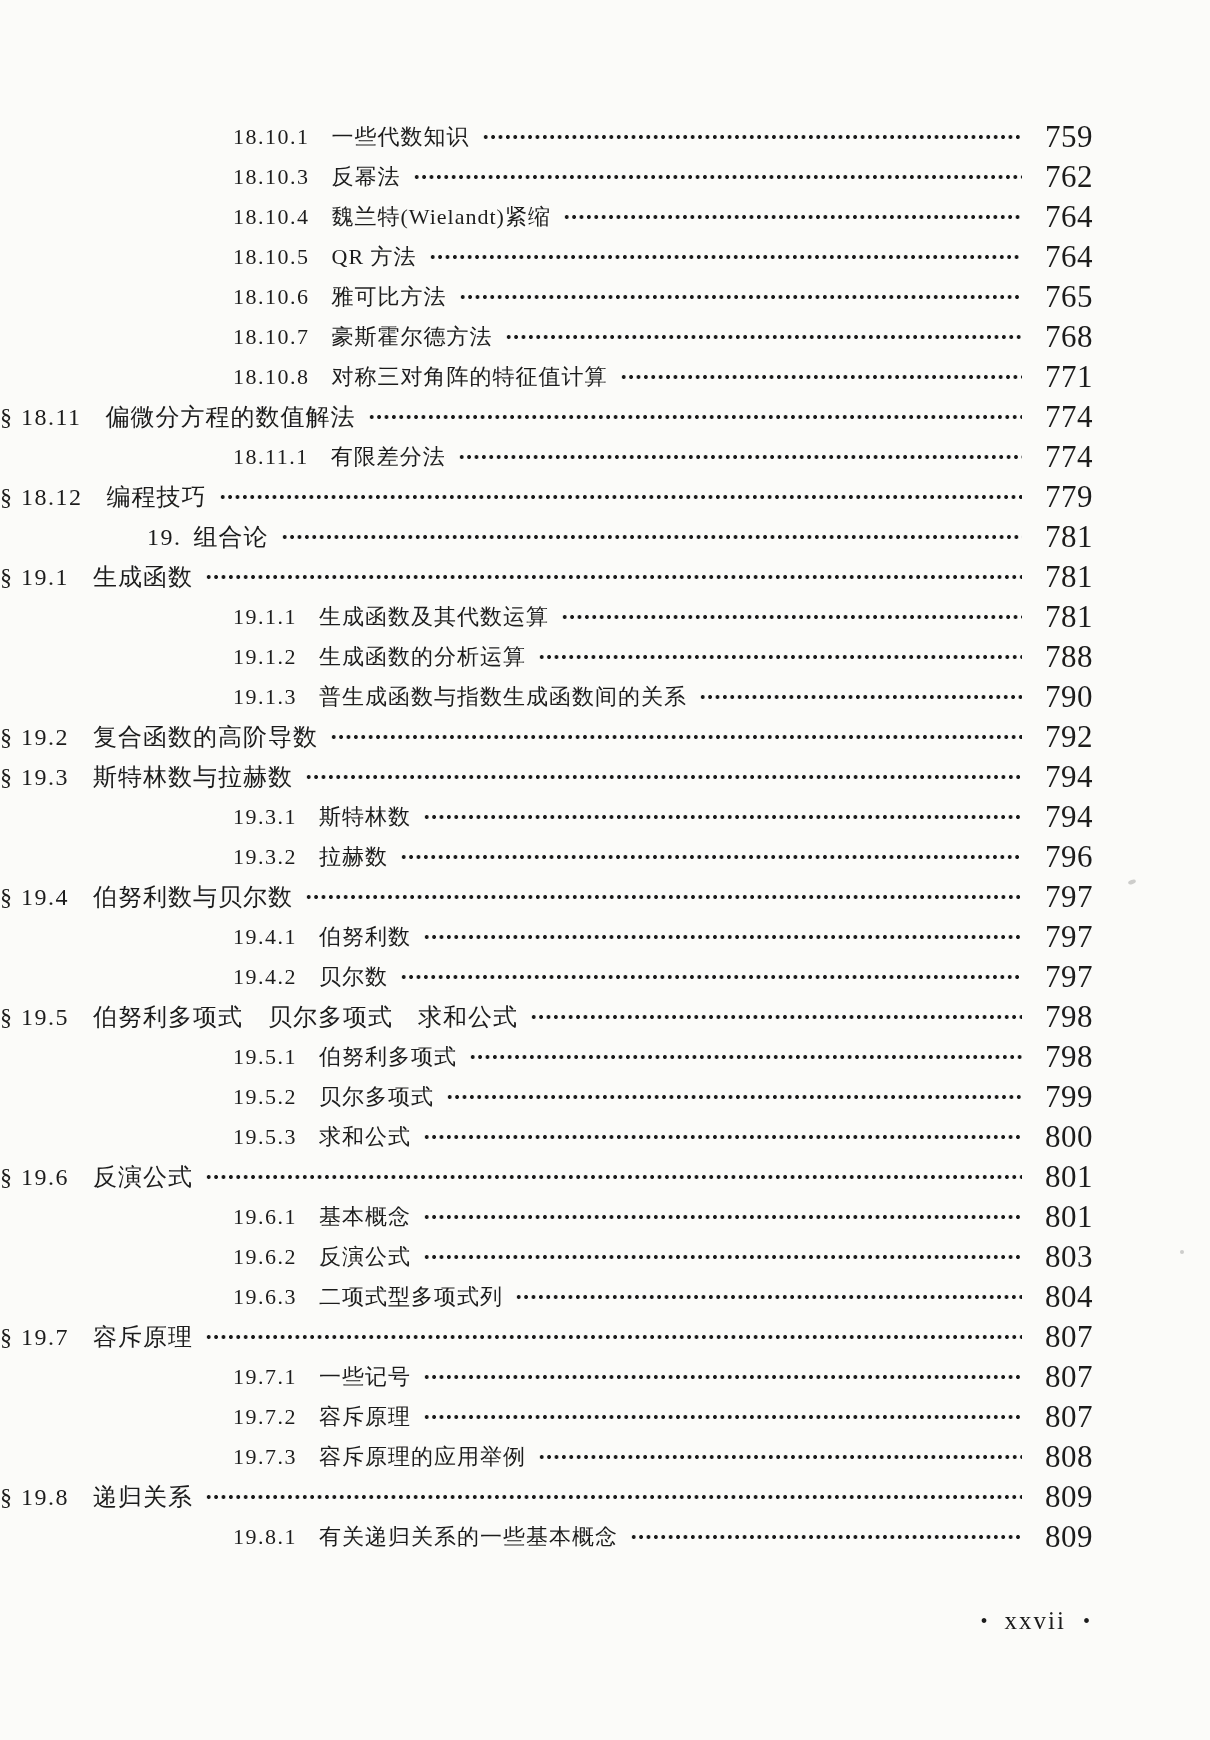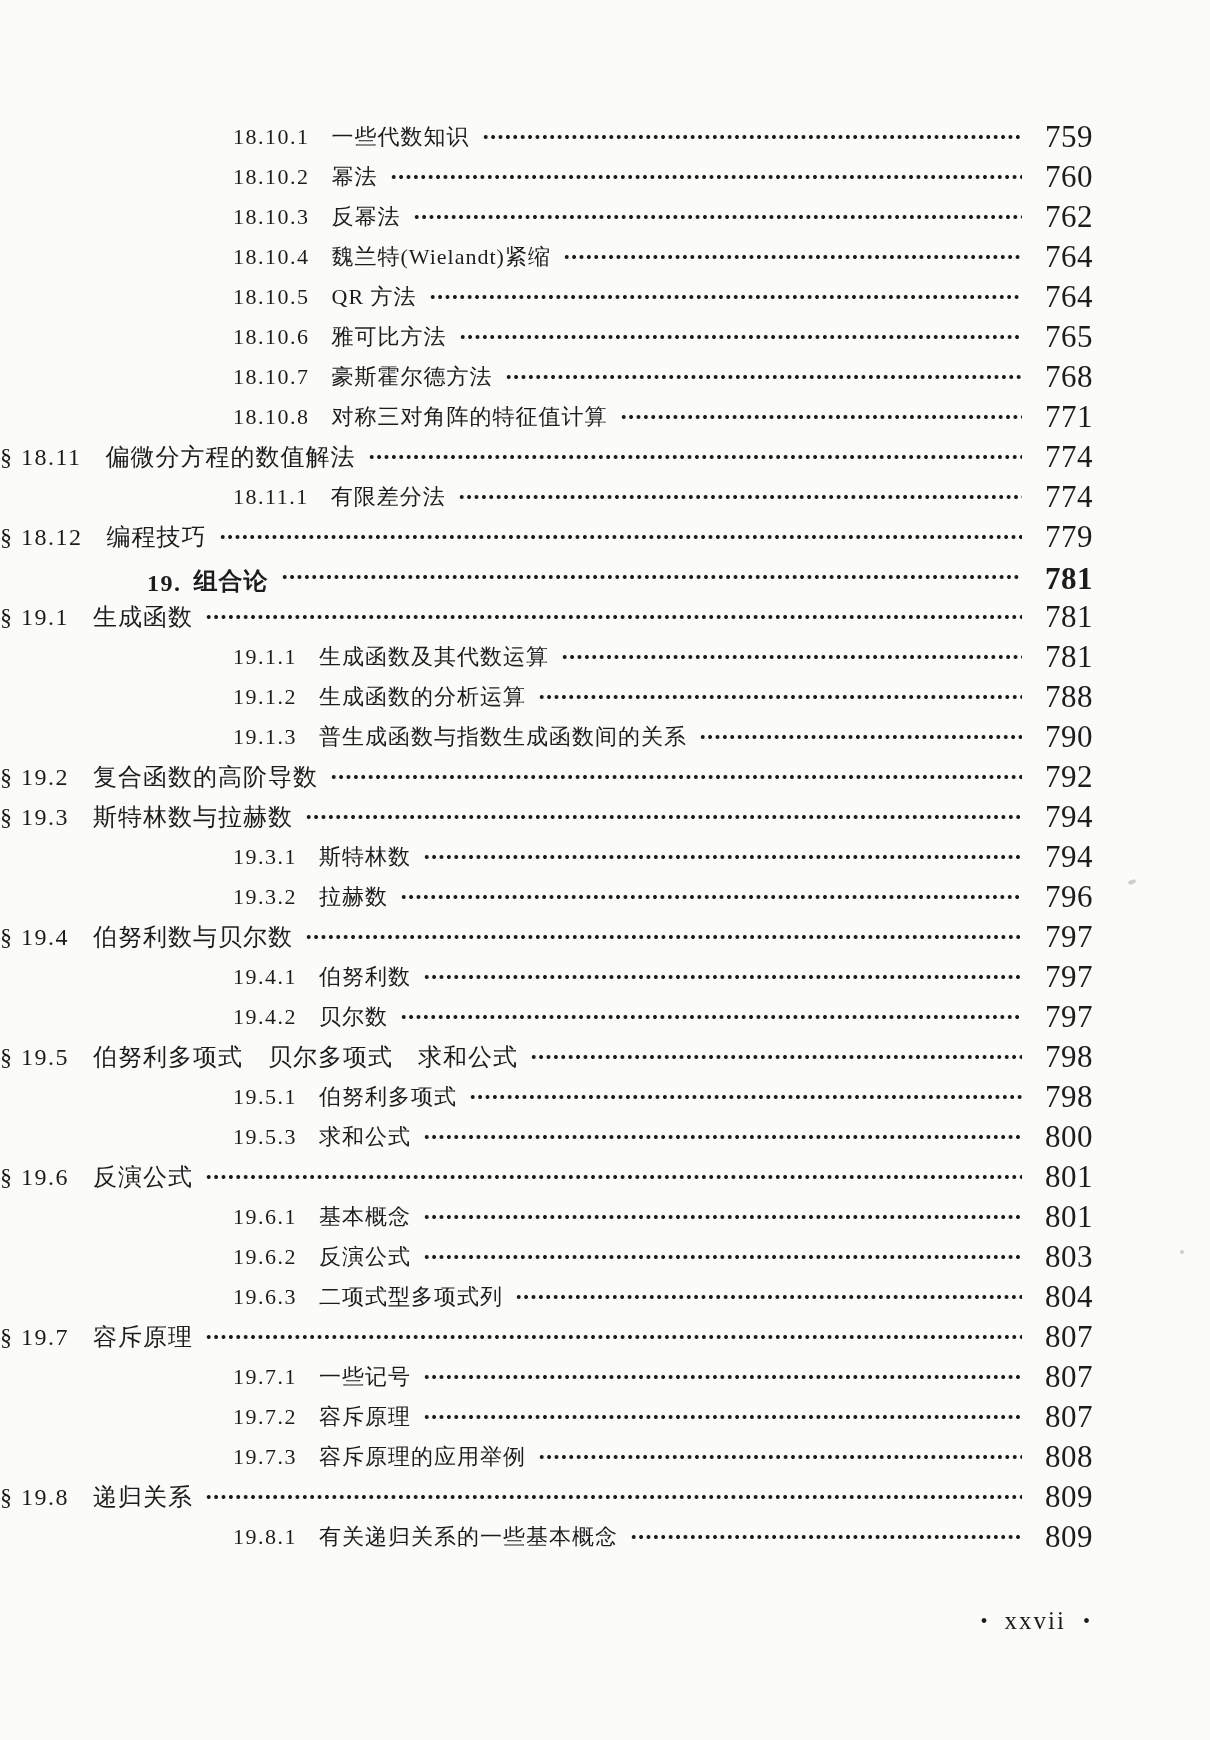--- a/index.html
+++ b/index.html
@@ -35,21 +35,21 @@
     flex:0 0 auto;
   }
   .ttl{
     flex:0 0 auto;
     letter-spacing:1px;
   }
   .lvl-sub{font-size:22px;}
   .lvl-sub .lbl{padding-left:233px;margin-right:22px;}
   .lvl-sec{font-size:24px;}
   .lvl-sec .lbl{margin-right:24px;}
-  .lvl-chap{font-size:24px;font-weight:bold;align-items:flex-end;}
+  .lvl-chap{font-size:24px;font-weight:normal;}
   .lvl-chap .lbl{padding-left:147px;margin-right:12px;}
   .leader{
     flex:1 1 auto;
     align-self:stretch;
     margin-left:12px;
     margin-right:13px;
     background-image:radial-gradient(circle, #1a1a1a 1.7px, rgba(0,0,0,0) 2.2px);
     background-size:7.4px 40px;
     background-position:left center;
     background-repeat:repeat-x;
@@ -96,26 +96,20 @@
 <div class="page">
 
   <main class="toc">
       <div class="row lvl-sub">
       <span class="lbl">18.10.1</span>
       <span class="ttl">一些代数知识</span>
       <span class="leader"></span>
       <span class="pg">759</span>
     </div>
       <div class="row lvl-sub">
-      <span class="lbl">18.10.2</span>
-      <span class="ttl">幂法</span>
-      <span class="leader"></span>
-      <span class="pg">760</span>
-    </div>
-      <div class="row lvl-sub">
       <span class="lbl">18.10.3</span>
       <span class="ttl">反幂法</span>
       <span class="leader"></span>
       <span class="pg">762</span>
     </div>
       <div class="row lvl-sub">
       <span class="lbl">18.10.4</span>
       <span class="ttl">魏兰特(Wielandt)紧缩</span>
       <span class="leader"></span>
       <span class="pg">764</span>
@@ -238,20 +232,26 @@
       <span class="lbl">§ 19.5</span>
       <span class="ttl">伯努利多项式　贝尔多项式　求和公式</span>
       <span class="leader"></span>
       <span class="pg">798</span>
     </div>
       <div class="row lvl-sub">
       <span class="lbl">19.5.1</span>
       <span class="ttl">伯努利多项式</span>
       <span class="leader"></span>
       <span class="pg">798</span>
+    </div>
+      <div class="row lvl-sub">
+      <span class="lbl">19.5.2</span>
+      <span class="ttl">贝尔多项式</span>
+      <span class="leader"></span>
+      <span class="pg">799</span>
     </div>
       <div class="row lvl-sub">
       <span class="lbl">19.5.3</span>
       <span class="ttl">求和公式</span>
       <span class="leader"></span>
       <span class="pg">800</span>
     </div>
       <div class="row lvl-sec">
       <span class="lbl">§ 19.6</span>
       <span class="ttl">反演公式</span>

